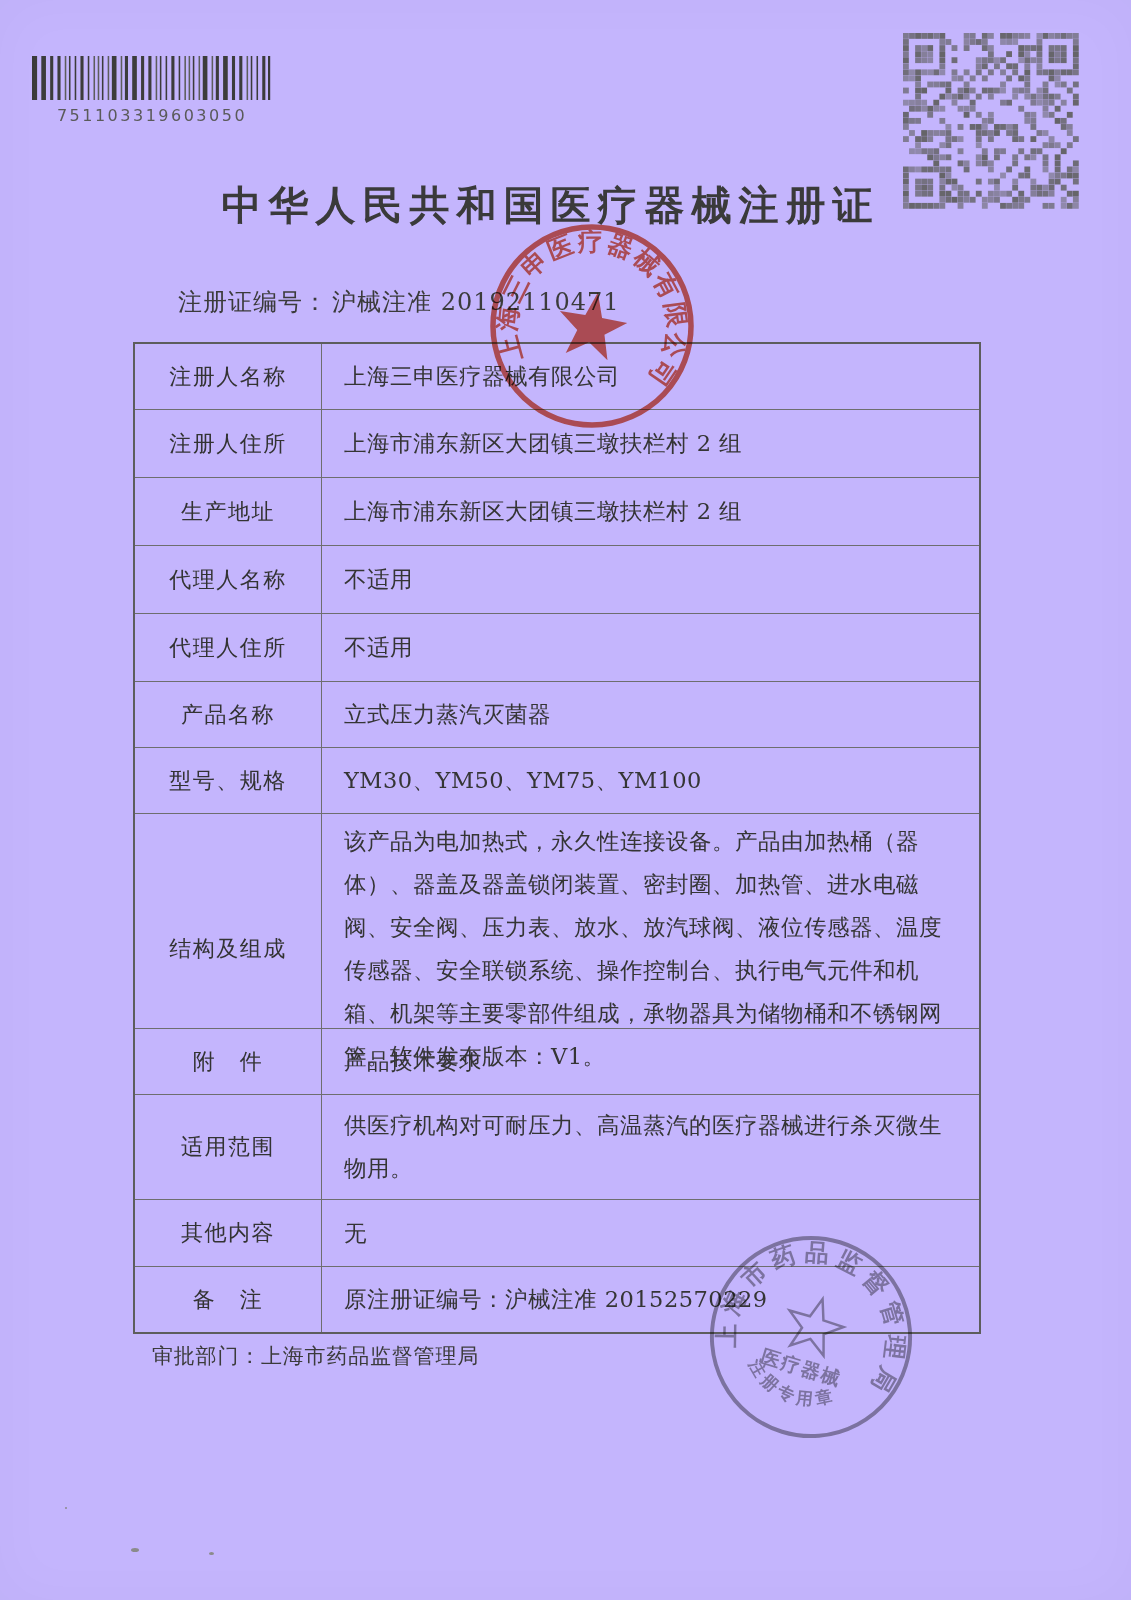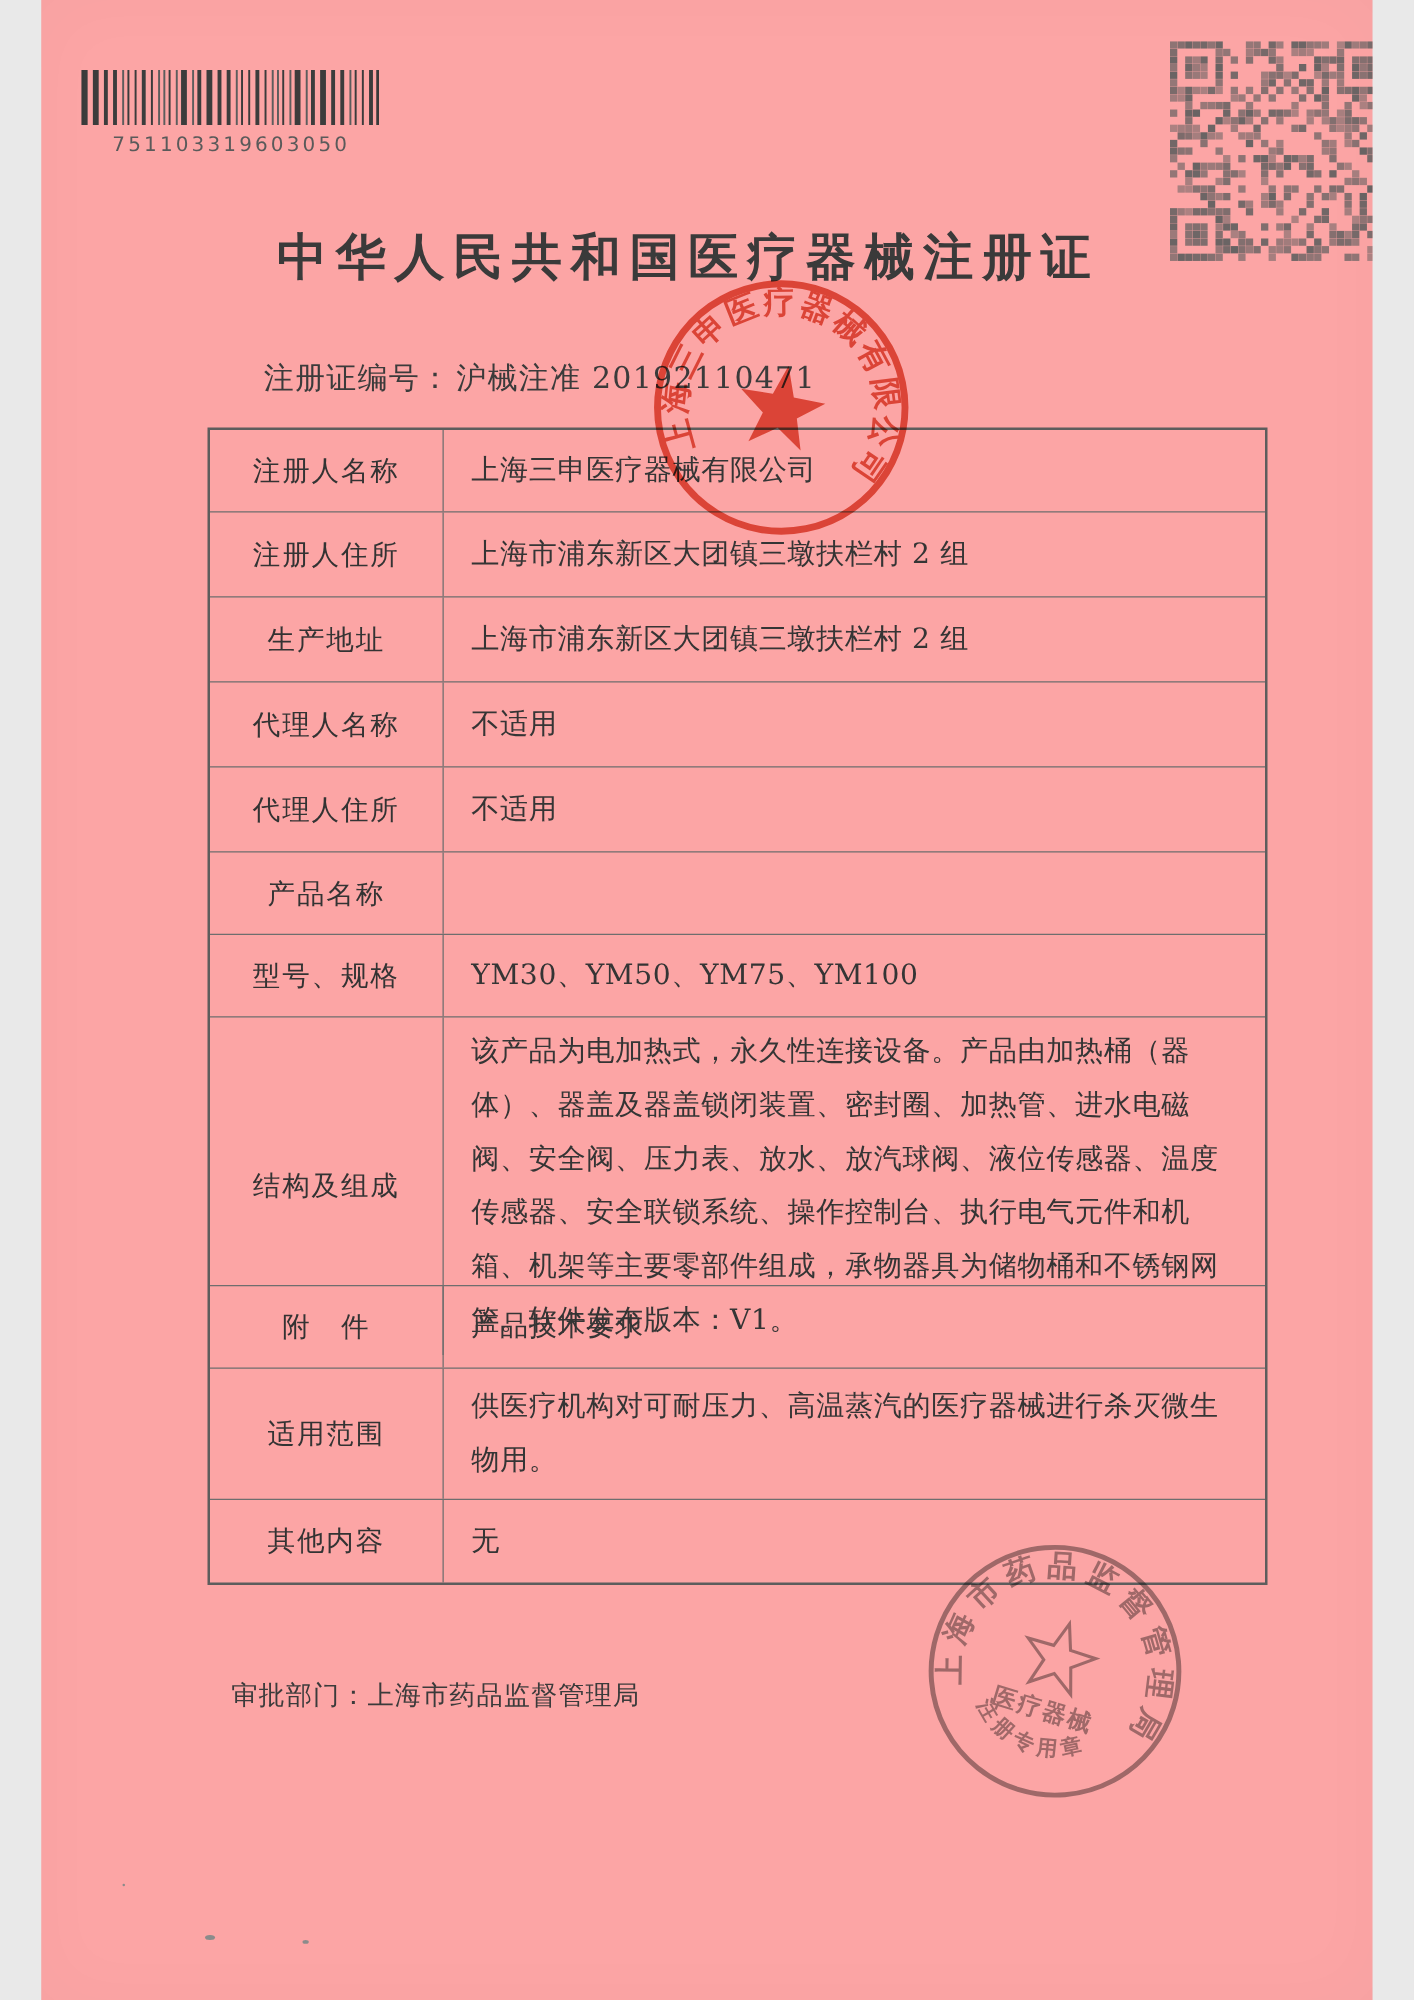--- a/index.html
+++ b/index.html
@@ -1,22 +1,21 @@
 <!DOCTYPE html>
 <html><head>
 <meta charset="utf-8">
 <style>
   html,body{margin:0;padding:0;background:#e9e9e9;}
   .page{
-    position:relative; width:1030px; height:1600px; margin:0 auto;
-    background:#fca5a5; overflow:hidden;
+    position:relative; width:1131px; height:1600px; margin:0 auto;
+    background:#c4b5fd; overflow:hidden;
     font-family:"DejaVu Serif","Liberation Serif",serif;
     color:#353535;
     box-shadow:inset 0 0 60px rgba(0,0,0,0.025);
-    padding-left:35px;
   }
   
   .barcode-wrap{position:absolute; left:32px; top:56px; width:240px;}
   .barcode-wrap svg{display:block;}
   .barcode-number{width:240px; text-align:center; margin-top:4px;
     font-family:"DejaVu Sans","Liberation Sans",sans-serif;
     font-size:16px; letter-spacing:2.5px; color:#5a5a5a;}
   
   .qr-wrap{position:absolute; left:903px; top:33px; width:176px; height:176px;}
   
@@ -539,40 +538,45 @@
     <div class="trow" style="height:67px">
       <div class="cell-label">代理人名称</div>
       <div class="cell-value">不适用</div>
     </div>
     <div class="trow" style="height:67px">
       <div class="cell-label">代理人住所</div>
       <div class="cell-value">不适用</div>
     </div>
     <div class="trow" style="height:65px">
       <div class="cell-label">产品名称</div>
+      <div class="cell-value">立式压力蒸汽灭菌器</div>
     </div>
     <div class="trow" style="height:65px">
       <div class="cell-label">型号、规格</div>
       <div class="cell-value mono-val">YM30、YM50、YM75、YM100</div>
     </div>
     <div class="trow" style="height:214px">
       <div class="cell-label">结构及组成</div>
       <div class="cell-value">该产品为电加热式，永久性连接设备。产品由加热桶（器体）、器盖及器盖锁闭装置、密封圈、加热管、进水电磁阀、安全阀、压力表、放水、放汽球阀、液位传感器、温度传感器、安全联锁系统、操作控制台、执行电气元件和机箱、机架等主要零部件组成，承物器具为储物桶和不锈钢网篮。软件发布版本：V1。</div>
     </div>
     <div class="trow" style="height:65px">
       <div class="cell-label">附　件</div>
       <div class="cell-value">产品技术要求</div>
     </div>
     <div class="trow" style="height:104px">
       <div class="cell-label">适用范围</div>
       <div class="cell-value">供医疗机构对可耐压力、高温蒸汽的医疗器械进行杀灭微生物用。</div>
     </div>
     <div class="trow" style="height:66px">
       <div class="cell-label">其他内容</div>
       <div class="cell-value">无</div>
+    </div>
+    <div class="trow" style="height:65px">
+      <div class="cell-label">备　注</div>
+      <div class="cell-value">原注册证编号：沪械注准 20152570229</div>
     </div>
   </div>
 
   <div class="footer-left">
     <span>审批部门：</span><span>上海市药品监督管理局</span>
   </div>
 
   <svg class="stamp stamp-red" viewBox="0 0 212 212">
     <circle cx="106" cy="106" r="99" fill="none" stroke-width="5.5" stroke="#d94f36"></circle>
     <polygon points="106,72 114.5,96.3 140.2,96.9 119.8,112.5 127.2,137.1 106,122.5 84.8,137.1 92.2,112.5 71.8,96.9 97.5,96.3" fill="#d94f36"></polygon>

